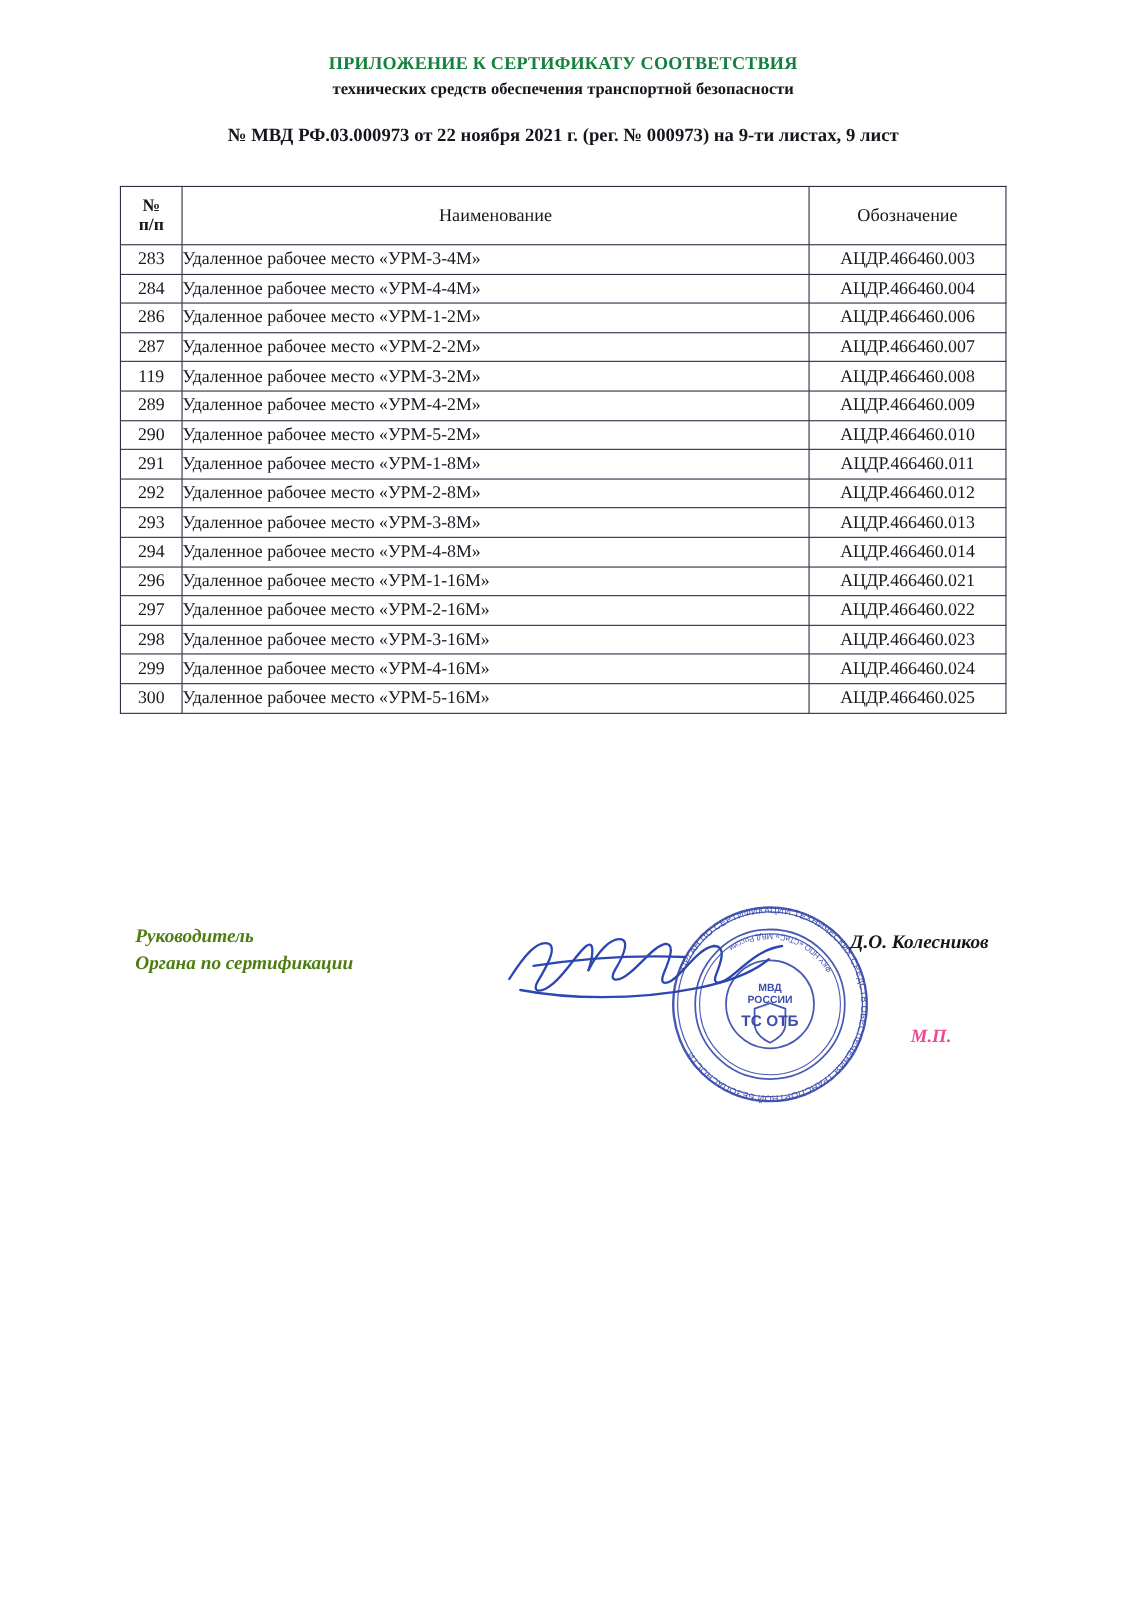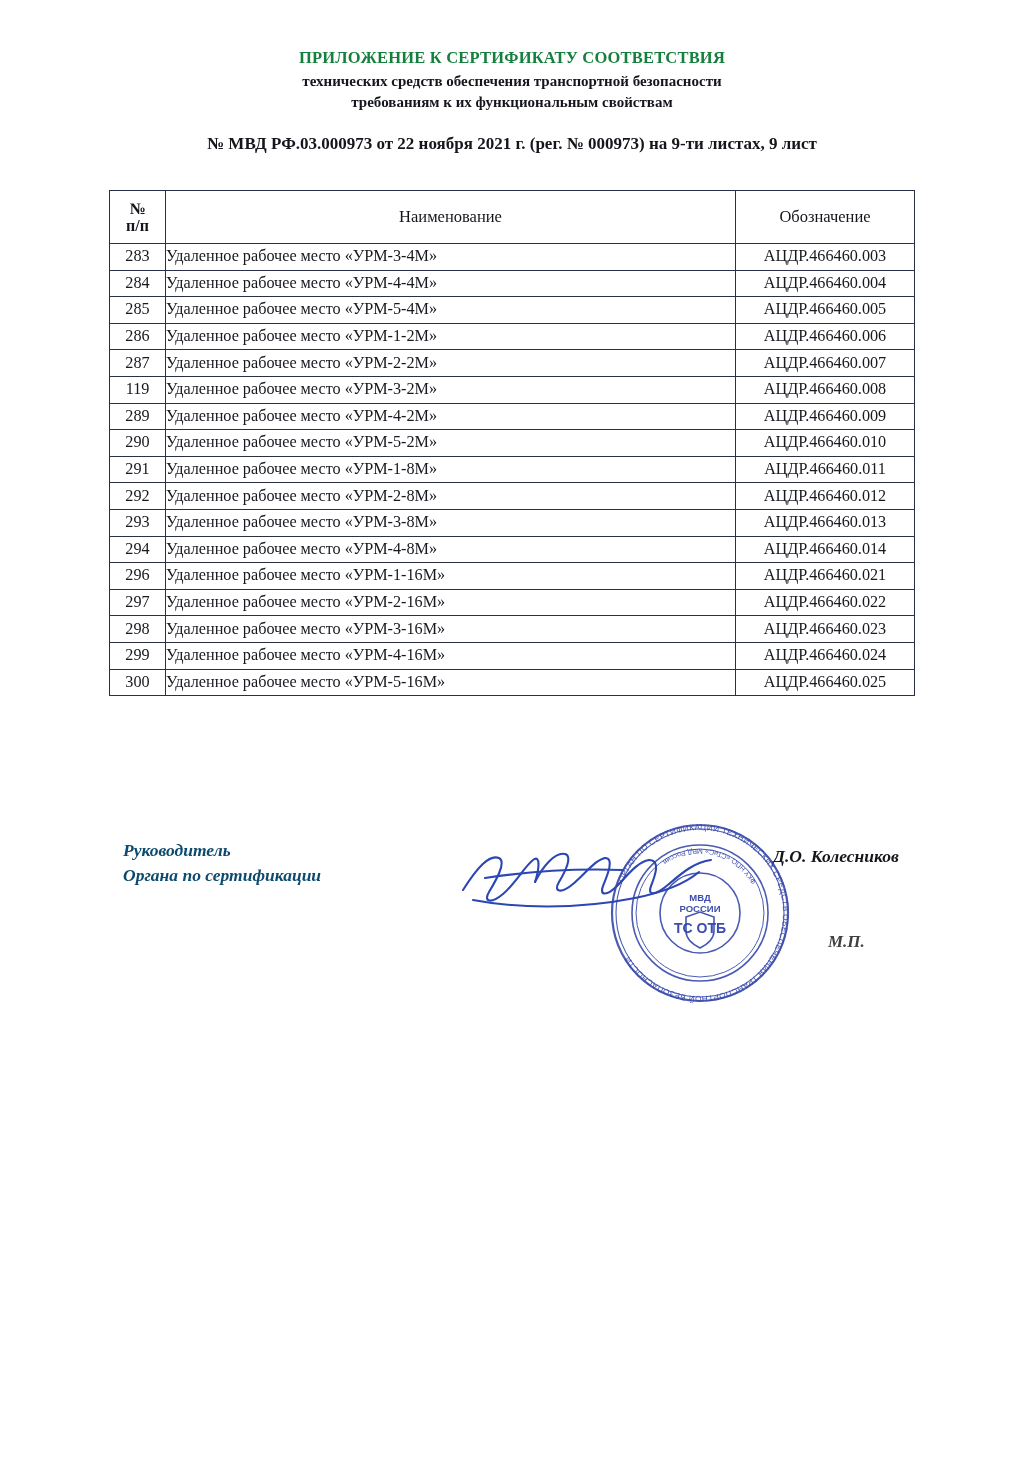--- a/index.html
+++ b/index.html
@@ -102,41 +102,41 @@
     left: 123px;
     top: 790px;
     width: 830px;
     font-size: 17px;
   }
   .sig-role {
     font-style: italic;
     font-weight: bold;
     font-size: 17.5px;
     line-height: 1.45;
-    color: #0c4a6e;
+    color: #4d7c0f;
     width: 330px;
   }
   .sig-name {
     position: absolute;
     left: 650px;
     top: 8px;
     font-style: italic;
     font-weight: bold;
     font-size: 17.5px;
     color: #14161c;
     white-space: nowrap;
   }
   .mp {
     position: absolute;
     left: 705px;
     top: 94px;
     font-style: italic;
     font-weight: bold;
     font-size: 17px;
-    color: #404040;
+    color: #ec4899;
   }
   .stamp {
     position: absolute;
     left: 600px;
     top: 765px;
     width: 200px;
     height: 200px;
     pointer-events: none;
   }
   .handwriting {
@@ -149,21 +149,20 @@
   }
 </style>
 </head>
 <body>
 
 <div class="page">
 
   <div class="header">
     <div class="line1">ПРИЛОЖЕНИЕ К СЕРТИФИКАТУ СООТВЕТСТВИЯ</div>
     <div class="line2">технических средств обеспечения транспортной безопасности</div>
-    <div class="line3">требованиям к их функциональным свойствам</div>
   </div>
 
   <div class="certline">№ МВД РФ.03.000973 от 22 ноября 2021 г. (рег. № 000973) на 9-ти листах, 9 лист</div>
 
   <table class="maintable">
     <colgroup>
       <col style="width:56px">
       <col style="width:570px">
       <col style="width:179px">
     </colgroup>
@@ -182,25 +181,20 @@
           <td class="num">283</td>
           <td class="name">Удаленное рабочее место «УРМ-3-4М»</td>
           <td class="desig">АЦДР.466460.003</td>
         </tr>
         <tr>
           <td class="num">284</td>
           <td class="name">Удаленное рабочее место «УРМ-4-4М»</td>
           <td class="desig">АЦДР.466460.004</td>
         </tr>
         <tr>
-          <td class="num">285</td>
-          <td class="name">Удаленное рабочее место «УРМ-5-4М»</td>
-          <td class="desig">АЦДР.466460.005</td>
-        </tr>
-        <tr>
           <td class="num">286</td>
           <td class="name">Удаленное рабочее место «УРМ-1-2М»</td>
           <td class="desig">АЦДР.466460.006</td>
         </tr>
         <tr>
           <td class="num">287</td>
           <td class="name">Удаленное рабочее место «УРМ-2-2М»</td>
           <td class="desig">АЦДР.466460.007</td>
         </tr>
         <tr>

